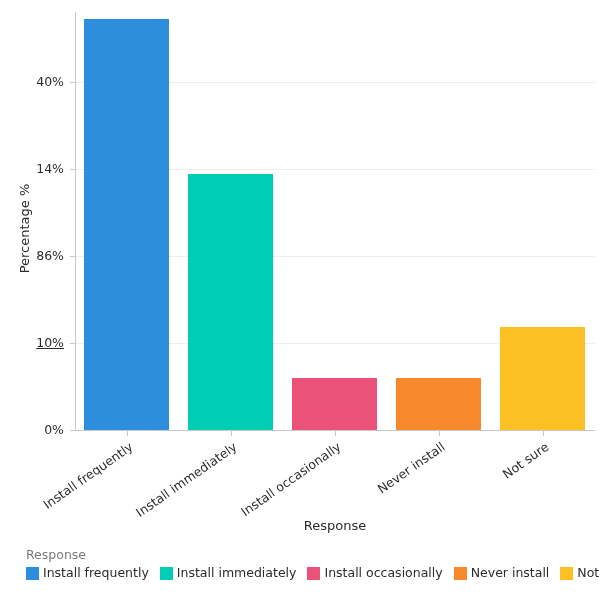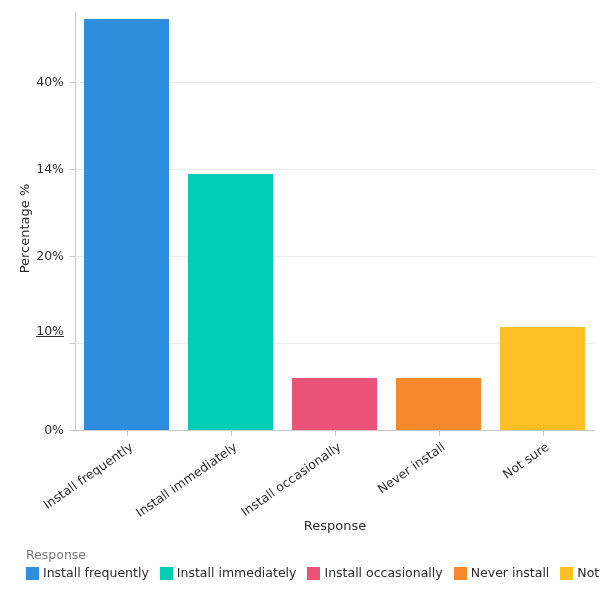--- a/index.html
+++ b/index.html
@@ -180,24 +180,24 @@
 
   <div id="y-axis-layer">
       <div class="gridline" style="left: 75px; top: 82px;"></div>
       <div class="tick-mark-y" style="top: 82px;"></div>
       <div class="ytick-label" style="right: auto; left: 0px; width: 64px; top: 76px;">40%</div>
       <div class="gridline" style="left: 75px; top: 169px;"></div>
       <div class="tick-mark-y" style="top: 169px;"></div>
       <div class="ytick-label" style="right: auto; left: 0px; width: 64px; top: 163px;">14%</div>
       <div class="gridline" style="left: 75px; top: 256px;"></div>
       <div class="tick-mark-y" style="top: 256px;"></div>
-      <div class="ytick-label" style="right: auto; left: 0px; width: 64px; top: 250px;">20%</div>
+      <div class="ytick-label" style="right: auto; left: 0px; width: 64px; top: 250px;">86%</div>
       <div class="gridline" style="left: 75px; top: 343px;"></div>
       <div class="tick-mark-y" style="top: 343px;"></div>
-      <div class="ytick-label" style="right: auto; left: 0px; width: 64px; top: 325px; text-decoration: underline;">10%</div>
+      <div class="ytick-label" style="right: auto; left: 0px; width: 64px; top: 337px; text-decoration: underline;">10%</div>
       <div class="tick-mark-y" style="top: 430px;"></div>
       <div class="ytick-label" style="right: auto; left: 0px; width: 64px; top: 424px;">0%</div>
     </div>
 
   <div class="domain-line-y"></div>
   <div class="domain-line-x"></div>
 
   <div class="plot-frame" id="plot-frame">
       <div class="bar" title="Install frequently: 47.2%" style="left: 9px; width: 85px; height: 411px; background: rgb(46, 142, 222);"></div>
       <div class="bar" title="Install immediately: 29.4%" style="left: 113px; width: 85px; height: 256px; background: rgb(0, 205, 180);"></div>

